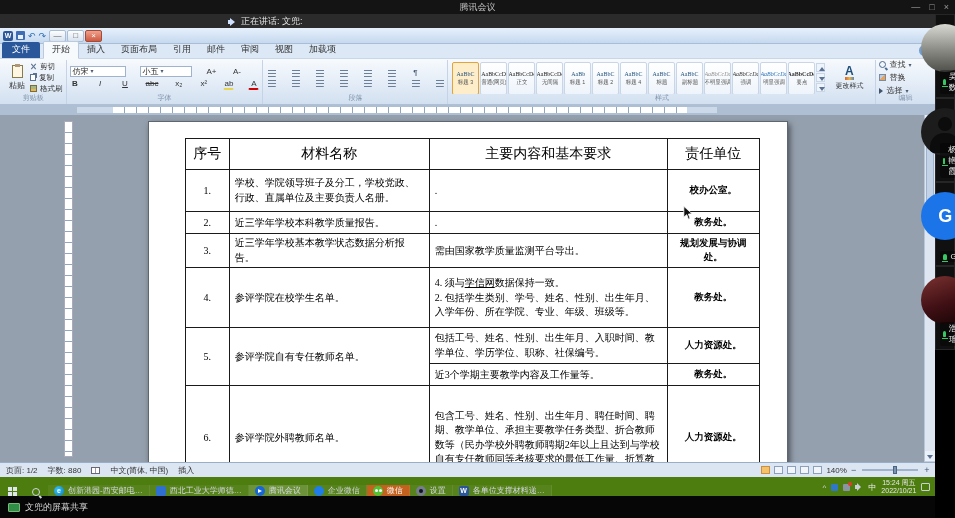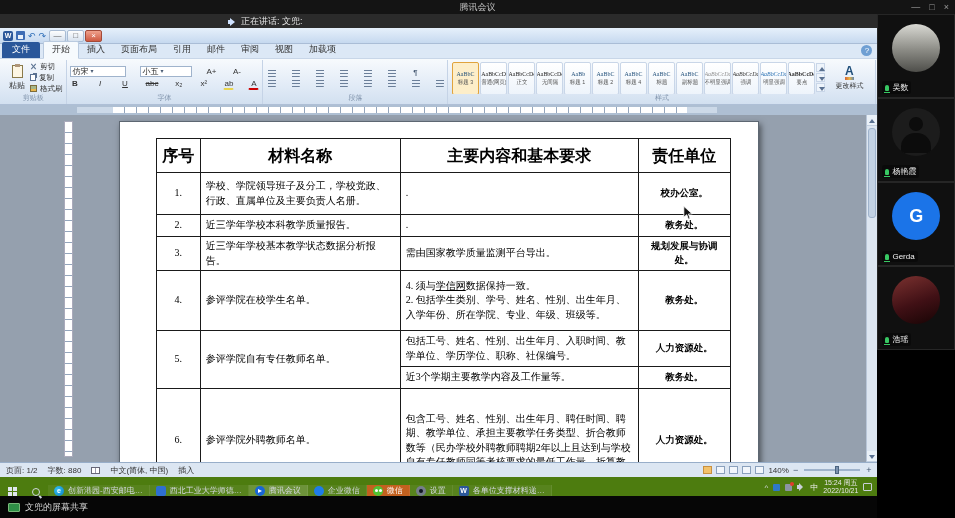--- a/index.html
+++ b/index.html
@@ -90,21 +90,21 @@
   .ruler{height:10px;background:#aebfd3;position:relative}
   .ruler-strip{position:absolute;left:113px;width:574px;top:2px;bottom:2px;background:#fff;background-image:repeating-linear-gradient(90deg,transparent 0 11px,#93a5bc 11px 12px)}
   .ruler-ml{position:absolute;left:77px;width:36px;top:2px;bottom:2px;background:#ccd9e8}
   .ruler-mr{position:absolute;left:687px;width:30px;top:2px;bottom:2px;background:#ccd9e8}
 
   .doc-area{height:347px;background:#95a0ae;position:relative;overflow:hidden}
   .vruler{position:absolute;left:64px;top:6px;width:9px;height:336px;background:#fff;border:1px solid #aab;background-image:repeating-linear-gradient(to bottom,transparent 0 10px,#93a5bc 10px 11px)}
   .page{width:640px;margin:6px auto 0;background:#fff;border:1px solid #5d6772;box-shadow:2px 3px 6px rgba(0,0,0,.5);padding:16px 30px 20px 36px;font-family:"Liberation Serif","DejaVu Serif",serif;color:#000;min-height:400px}
   table.doc{border-collapse:collapse;width:574px;font-size:10px;line-height:1.45;table-layout:fixed}
   .doc td,.doc th{border:1px solid #1a1a1a;padding:2px 5px;vertical-align:middle;word-break:break-all}
-  .doc th{font-weight:bold;font-size:16px;text-align:center;padding:5px 2px}
+  .doc th{font-weight:normal;font-size:14px;text-align:center;padding:5px 2px}
   col.c-no{width:44px}col.c-name{width:200px}col.c-req{width:238px}col.c-unit{width:92px}
   td.no{text-align:center}
   td.unit{text-align:center;font-weight:bold;font-size:9.5px}
   .h40{height:42px}.h20{height:22px}.h28{height:28px}.h60{height:60px}.h34{height:36px}.h22{height:22px}.h100{height:104px}
   .link{text-decoration:underline}
   .scrollbar{position:absolute;right:0;top:0;bottom:0;width:11px;background:#dde6f1;border-left:1px solid #b8c6d8;display:flex;flex-direction:column}
   .sb-btn{height:11px;position:relative;background:#eaf1f8;border-bottom:1px solid #c2cfe0}
   .sb-btn::after{content:"";position:absolute;left:2px;top:4px;border-left:3px solid transparent;border-right:3px solid transparent;border-bottom:4px solid #5a7191}
   .sb-btn.down::after{border-bottom:none;border-top:4px solid #5a7191}
   .sb-thumb{margin:2px 1px;height:90px;background:#c3d2e4;border:1px solid #9fb3cc;border-radius:3px}
@@ -355,20 +355,37 @@
                 <span class="cs-btn"></span>
                 <span class="cs-btn"></span>
               </div>
               <div class="chgstyle">
                 <span class="chg-A">A</span>
                 <span>更改样式</span>
               </div>
               <div class="glabel">样式</div>
             </div>
 
+            <div class="rgroup editing" style="border-right:none">
+              <div class="erow">
+                  <span class="i-find"></span>
+                  <span>查找</span>
+                  <span class="caret">▾</span>
+                </div>
+              <div class="erow">
+                  <span class="i-rep"></span>
+                  <span>替换</span>
+                </div>
+              <div class="erow">
+                  <span class="i-sel"></span>
+                  <span>选择</span>
+                  <span class="caret">▾</span>
+                </div>
+              <div class="glabel">编辑</div>
+            </div>
           </div>
 
           <div class="ruler">
             <span class="ruler-ml"></span>
             <span class="ruler-strip"></span>
             <span class="ruler-mr"></span>
           </div>
 
           <div class="doc-area">
             <div class="vruler"></div>

